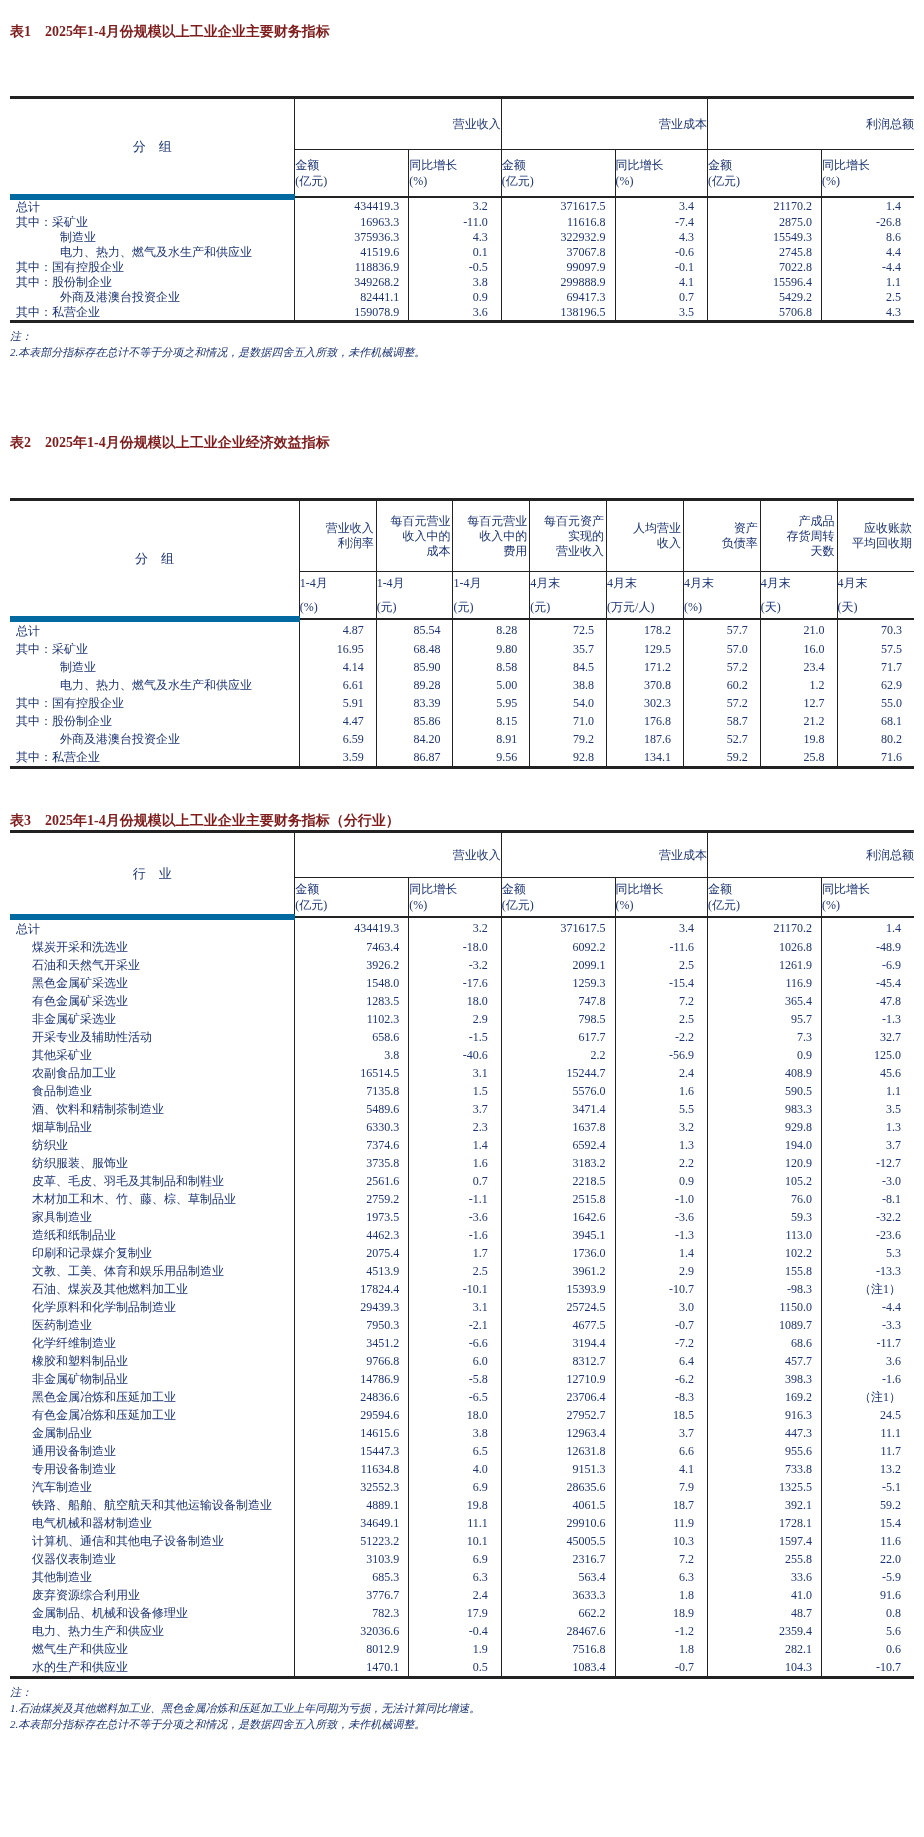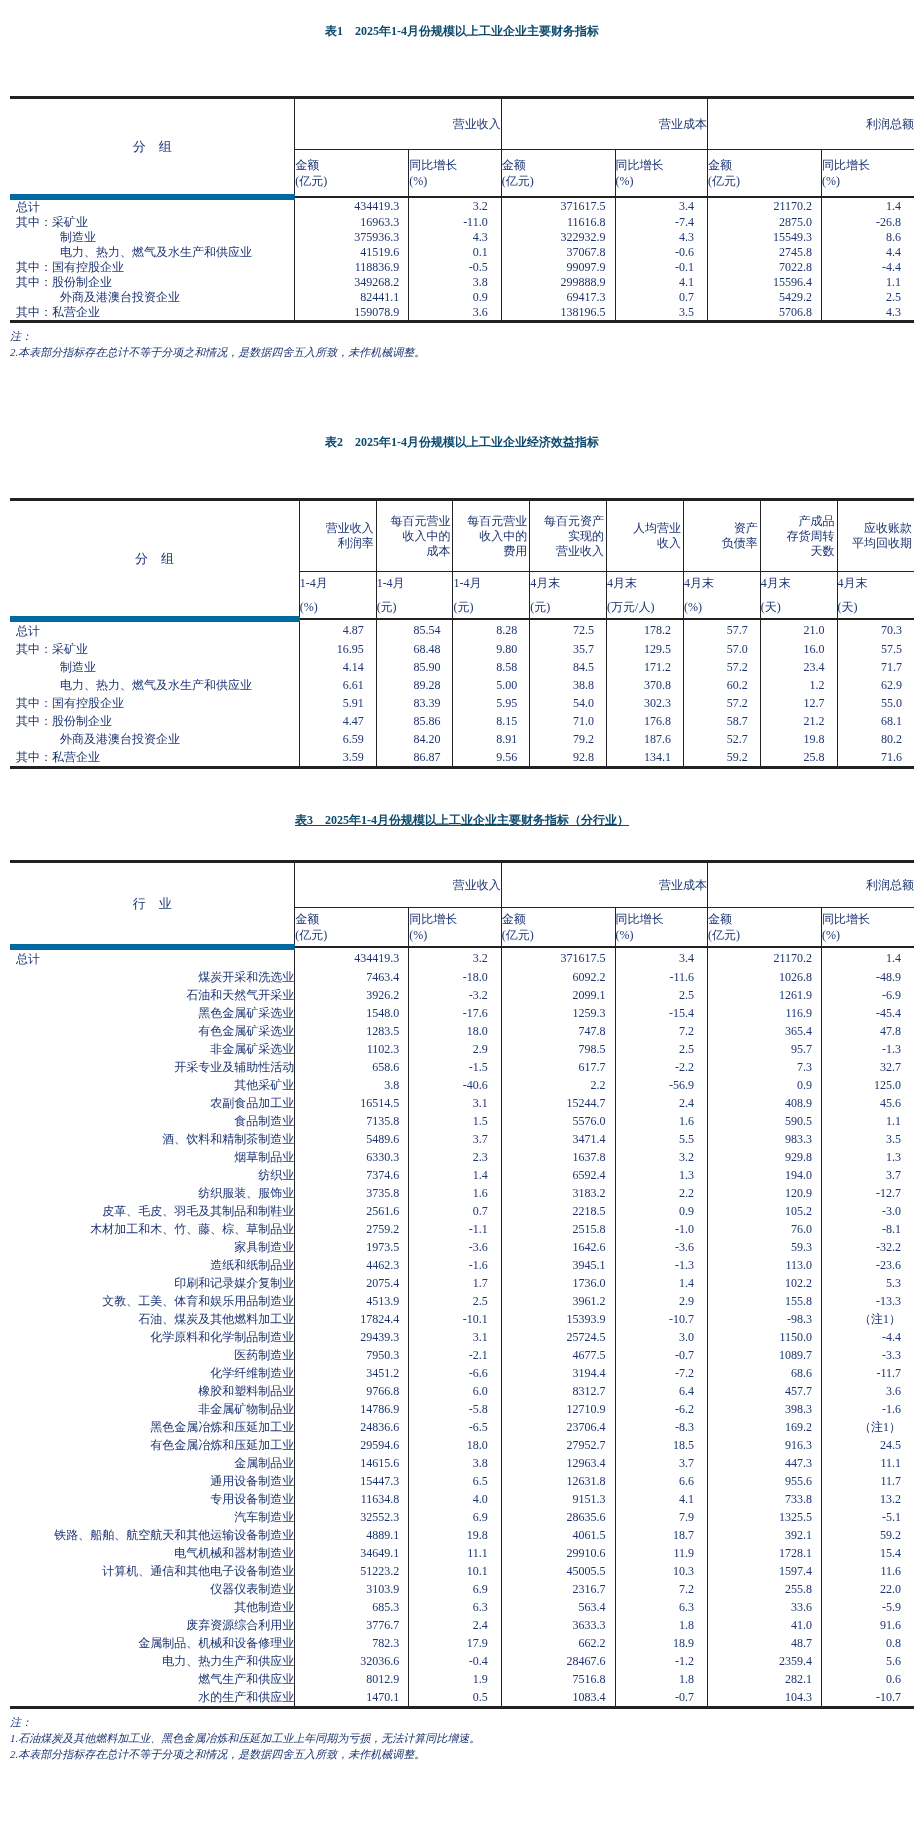--- a/index.html
+++ b/index.html
@@ -3,29 +3,29 @@
 <meta charset="utf-8">
 <style>
   html,body{margin:0;padding:0;background:#fff;}
   body{
     width:924px;height:1837px;overflow:hidden;
     font-family:"Liberation Serif",serif;
     color:#1c3473;
   }
   .page{padding:22px 10px 0;}
   .tbl-title{
-    margin:0;text-align:center;
-    font-size:12px;font-weight:bold;line-height:19px;
-    color:#0c4a6e;
+    margin:0;
+    font-size:14px;font-weight:bold;line-height:19px;
+    color:#7f1d1d;
   }
   #s1 .tbl-title{margin-bottom:55px;}
   #s2{margin-top:73px;}
   #s2 .tbl-title{margin-bottom:46px;}
   #s3{margin-top:42px;}
-  #s3 .tbl-title{margin-bottom:30px;text-decoration:underline;}
+  #s3 .tbl-title{}
 
   table.stat-table{
     width:100%;border-collapse:collapse;table-layout:fixed;
     border-top:3px solid #222;border-bottom:3px solid #222;
     font-size:12px;
   }
   th,td{padding:0;font-weight:normal;color:#1c3473;}
   th.lbl{
     text-align:center;vertical-align:middle;
     border-bottom:6px solid #0369a1;font-size:13px;
@@ -44,21 +44,21 @@
   .t1 .sub div,.t3 .sub div{line-height:16px;}
   .t2 .sub .period{line-height:14px;margin-bottom:10px;}
   .t2 .sub .unit{line-height:14px;}
 
   tbody td.num{border-left:1px solid #222;text-align:right;padding-right:9px;}
   tbody td.num.pct{padding-right:13px;}
   .t2 tbody td.num{padding-right:12px;}
   tbody td.lbl{text-align:left;white-space:nowrap;overflow:hidden;}
   td.ind0{padding-left:6px;}
   .t1 td.ind1,.t2 td.ind1{padding-left:50px;}
-  .t3 td.ind1{padding-left:22px;text-align:right;}
+  .t3 td.ind1{padding-left:22px;}
 
   .t1 tr.hrow1 th{height:50px;}
   .t1 tr.hrow2 th{height:46px;}
   .t1 tbody td{height:15px;line-height:15px;}
   .t2 tr.hrow1 th{height:62px;}
   .t2 tr.hrow2 th{height:46px;}
   .t2 tbody td{height:18px;line-height:18px;}
   .t3 tr.hrow1 th{height:44px;}
   .t3 tr.hrow2 th{height:38px;}
   .t3 tbody td{height:18px;line-height:18px;}

